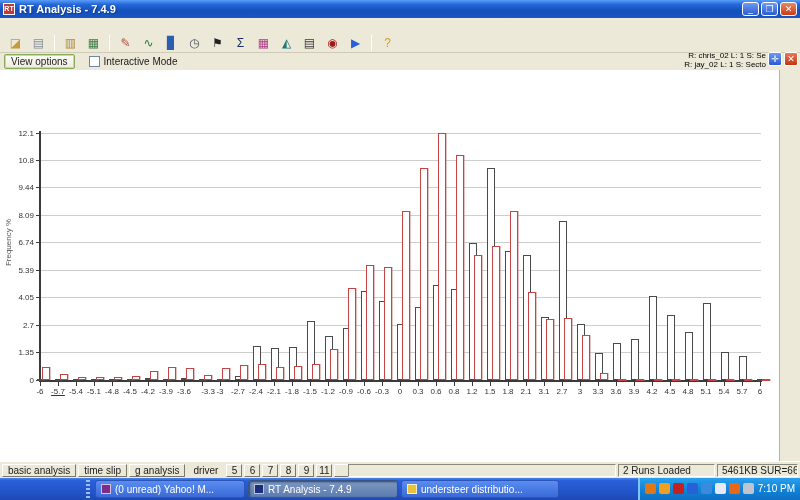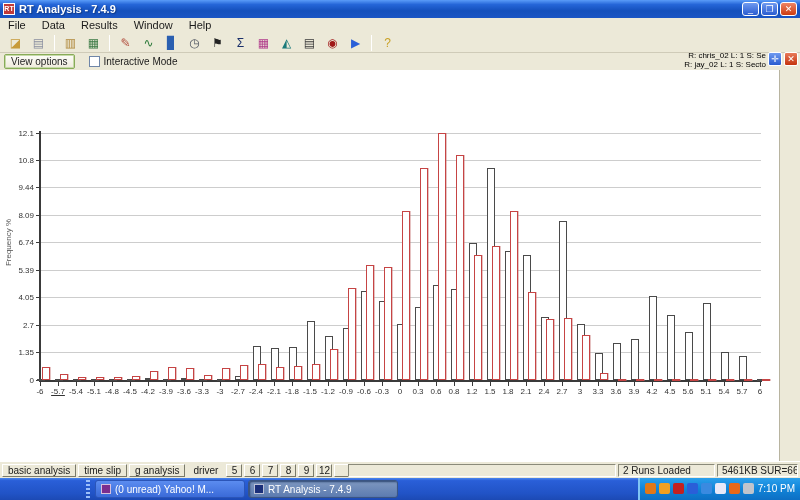--- a/index.html
+++ b/index.html
@@ -117,27 +117,20 @@
   <div class="titlebar">
     <span class="app-icon">RT</span>
     <span class="title-text">RT Analysis - 7.4.9</span>
     <span class="winbtns" id="winbtns">
         <div class="winbtn">_</div>
         <div class="winbtn">❐</div>
         <div class="winbtn close">✕</div>
       </span>
   </div>
 
-  <div class="menubar" id="menubar">
-      <div class="menu-item">File</div>
-      <div class="menu-item">Data</div>
-      <div class="menu-item">Results</div>
-      <div class="menu-item">Window</div>
-      <div class="menu-item">Help</div>
-    </div>
   <div class="toolbar" id="toolbar">
       <div class="tbtn" style="color: rgb(199, 155, 59);">◪</div>
       <div class="tbtn" style="color: rgb(138, 143, 160);">▤</div>
       <div class="tsep"></div>
       <div class="tbtn" style="color: rgb(176, 137, 60);">▥</div>
       <div class="tbtn" style="color: rgb(59, 122, 68);">▦</div>
       <div class="tsep"></div>
       <div class="tbtn" style="color: rgb(176, 74, 58);">✎</div>
       <div class="tbtn" style="color: rgb(45, 122, 58);">∿</div>
       <div class="tbtn" style="color: rgb(42, 95, 176);">▊</div>
@@ -215,21 +208,21 @@
       <div class="xlab" style="left: 112px; top: 387px;">-4.8</div>
       <div class="tickx" style="left: 130px; top: 382px;"></div>
       <div class="xlab" style="left: 130px; top: 387px;">-4.5</div>
       <div class="tickx" style="left: 148px; top: 382px;"></div>
       <div class="xlab" style="left: 148px; top: 387px;">-4.2</div>
       <div class="tickx" style="left: 166px; top: 382px;"></div>
       <div class="xlab" style="left: 166px; top: 387px;">-3.9</div>
       <div class="tickx" style="left: 184px; top: 382px;"></div>
       <div class="xlab" style="left: 184px; top: 387px;">-3.6</div>
       <div class="tickx" style="left: 202px; top: 382px;"></div>
-      <div class="xlab" style="left: 202px; top: 387px;">-3.3</div>
+      <div class="xlab" style="left: 202px; top: 387px; text-align: right;">-3.3</div>
       <div class="tickx" style="left: 220px; top: 382px;"></div>
       <div class="xlab" style="left: 220px; top: 387px;">-3</div>
       <div class="tickx" style="left: 238px; top: 382px;"></div>
       <div class="xlab" style="left: 238px; top: 387px; text-align: center;">-2.7</div>
       <div class="tickx" style="left: 256px; top: 382px;"></div>
       <div class="xlab" style="left: 256px; top: 387px;">-2.4</div>
       <div class="tickx" style="left: 274px; top: 382px;"></div>
       <div class="xlab" style="left: 274px; top: 387px;">-2.1</div>
       <div class="tickx" style="left: 292px; top: 382px;"></div>
       <div class="xlab" style="left: 292px; top: 387px;">-1.8</div>
@@ -253,37 +246,37 @@
       <div class="xlab" style="left: 454px; top: 387px;">0.8</div>
       <div class="tickx" style="left: 472px; top: 382px;"></div>
       <div class="xlab" style="left: 472px; top: 387px;">1.2</div>
       <div class="tickx" style="left: 490px; top: 382px;"></div>
       <div class="xlab" style="left: 490px; top: 387px;">1.5</div>
       <div class="tickx" style="left: 508px; top: 382px;"></div>
       <div class="xlab" style="left: 508px; top: 387px;">1.8</div>
       <div class="tickx" style="left: 526px; top: 382px;"></div>
       <div class="xlab" style="left: 526px; top: 387px;">2.1</div>
       <div class="tickx" style="left: 544px; top: 382px;"></div>
-      <div class="xlab" style="left: 544px; top: 387px;">2.4</div>
+      <div class="xlab" style="left: 544px; top: 387px;">3.1</div>
       <div class="tickx" style="left: 562px; top: 382px;"></div>
       <div class="xlab" style="left: 562px; top: 387px;">2.7</div>
       <div class="tickx" style="left: 580px; top: 382px;"></div>
       <div class="xlab" style="left: 580px; top: 387px;">3</div>
       <div class="tickx" style="left: 598px; top: 382px;"></div>
       <div class="xlab" style="left: 598px; top: 387px;">3.3</div>
       <div class="tickx" style="left: 616px; top: 382px;"></div>
       <div class="xlab" style="left: 616px; top: 387px;">3.6</div>
       <div class="tickx" style="left: 634px; top: 382px;"></div>
       <div class="xlab" style="left: 634px; top: 387px;">3.9</div>
       <div class="tickx" style="left: 652px; top: 382px;"></div>
       <div class="xlab" style="left: 652px; top: 387px;">4.2</div>
       <div class="tickx" style="left: 670px; top: 382px;"></div>
       <div class="xlab" style="left: 670px; top: 387px;">4.5</div>
       <div class="tickx" style="left: 688px; top: 382px;"></div>
-      <div class="xlab" style="left: 688px; top: 387px;">5.6</div>
+      <div class="xlab" style="left: 688px; top: 387px;">4.8</div>
       <div class="tickx" style="left: 706px; top: 382px;"></div>
       <div class="xlab" style="left: 706px; top: 387px;">5.1</div>
       <div class="tickx" style="left: 724px; top: 382px;"></div>
       <div class="xlab" style="left: 724px; top: 387px;">5.4</div>
       <div class="tickx" style="left: 742px; top: 382px;"></div>
       <div class="xlab" style="left: 742px; top: 387px;">5.7</div>
       <div class="tickx" style="left: 760px; top: 382px;"></div>
       <div class="xlab" style="left: 760px; top: 387px;">6</div>
       <div class="bar s0" style="left: 37px; top: 378.5px; height: 1.5px; border-color: rgb(74, 74, 74);"></div>
       <div class="bar s0" style="left: 55px; top: 378.5px; height: 1.5px; border-color: rgb(74, 74, 74);"></div>
@@ -374,21 +367,21 @@
     <div class="tabs" id="tabs">
         <div class="tab">basic analysis</div>
         <div class="tab">time slip</div>
         <div class="tab">g analysis</div>
         <div class="tab active">driver</div>
         <div class="tab num">5</div>
         <div class="tab num">6</div>
         <div class="tab num">7</div>
         <div class="tab num">8</div>
         <div class="tab num">9</div>
-        <div class="tab num">12</div>
+        <div class="tab num">11</div>
         <div class="tab blank"></div>
         <div class="tab blank"></div>
         <div class="tab blank"></div>
         <div class="tab blank"></div>
         <div class="tab blank"></div>
         <div class="tab blank"></div>
         <div class="tab blank"></div>
         <div class="tab blank"></div>
       </div>
     <div id="statuscells"></div>
@@ -405,15 +398,19 @@
       <span class="clock">7:10 PM</span>
     </div>
   <div class="taskbtn" style="left: 95px; width: 150px;">
         <div class="tbicon" style="background: rgb(123, 45, 142);"></div>
         <span>(0 unread) Yahoo! M...</span>
       </div>
       <div class="taskbtn active" style="left: 248px; width: 150px;">
         <div class="tbicon" style="background: rgb(26, 47, 122);"></div>
         <span>RT Analysis - 7.4.9</span>
       </div>
+      <div class="taskbtn" style="left: 401px; width: 158px;">
+        <div class="tbicon" style="background: rgb(232, 195, 58);"></div>
+        <span>understeer distributio...</span>
+      </div>
     </div>
 
 </div>
 
 </body></html>

